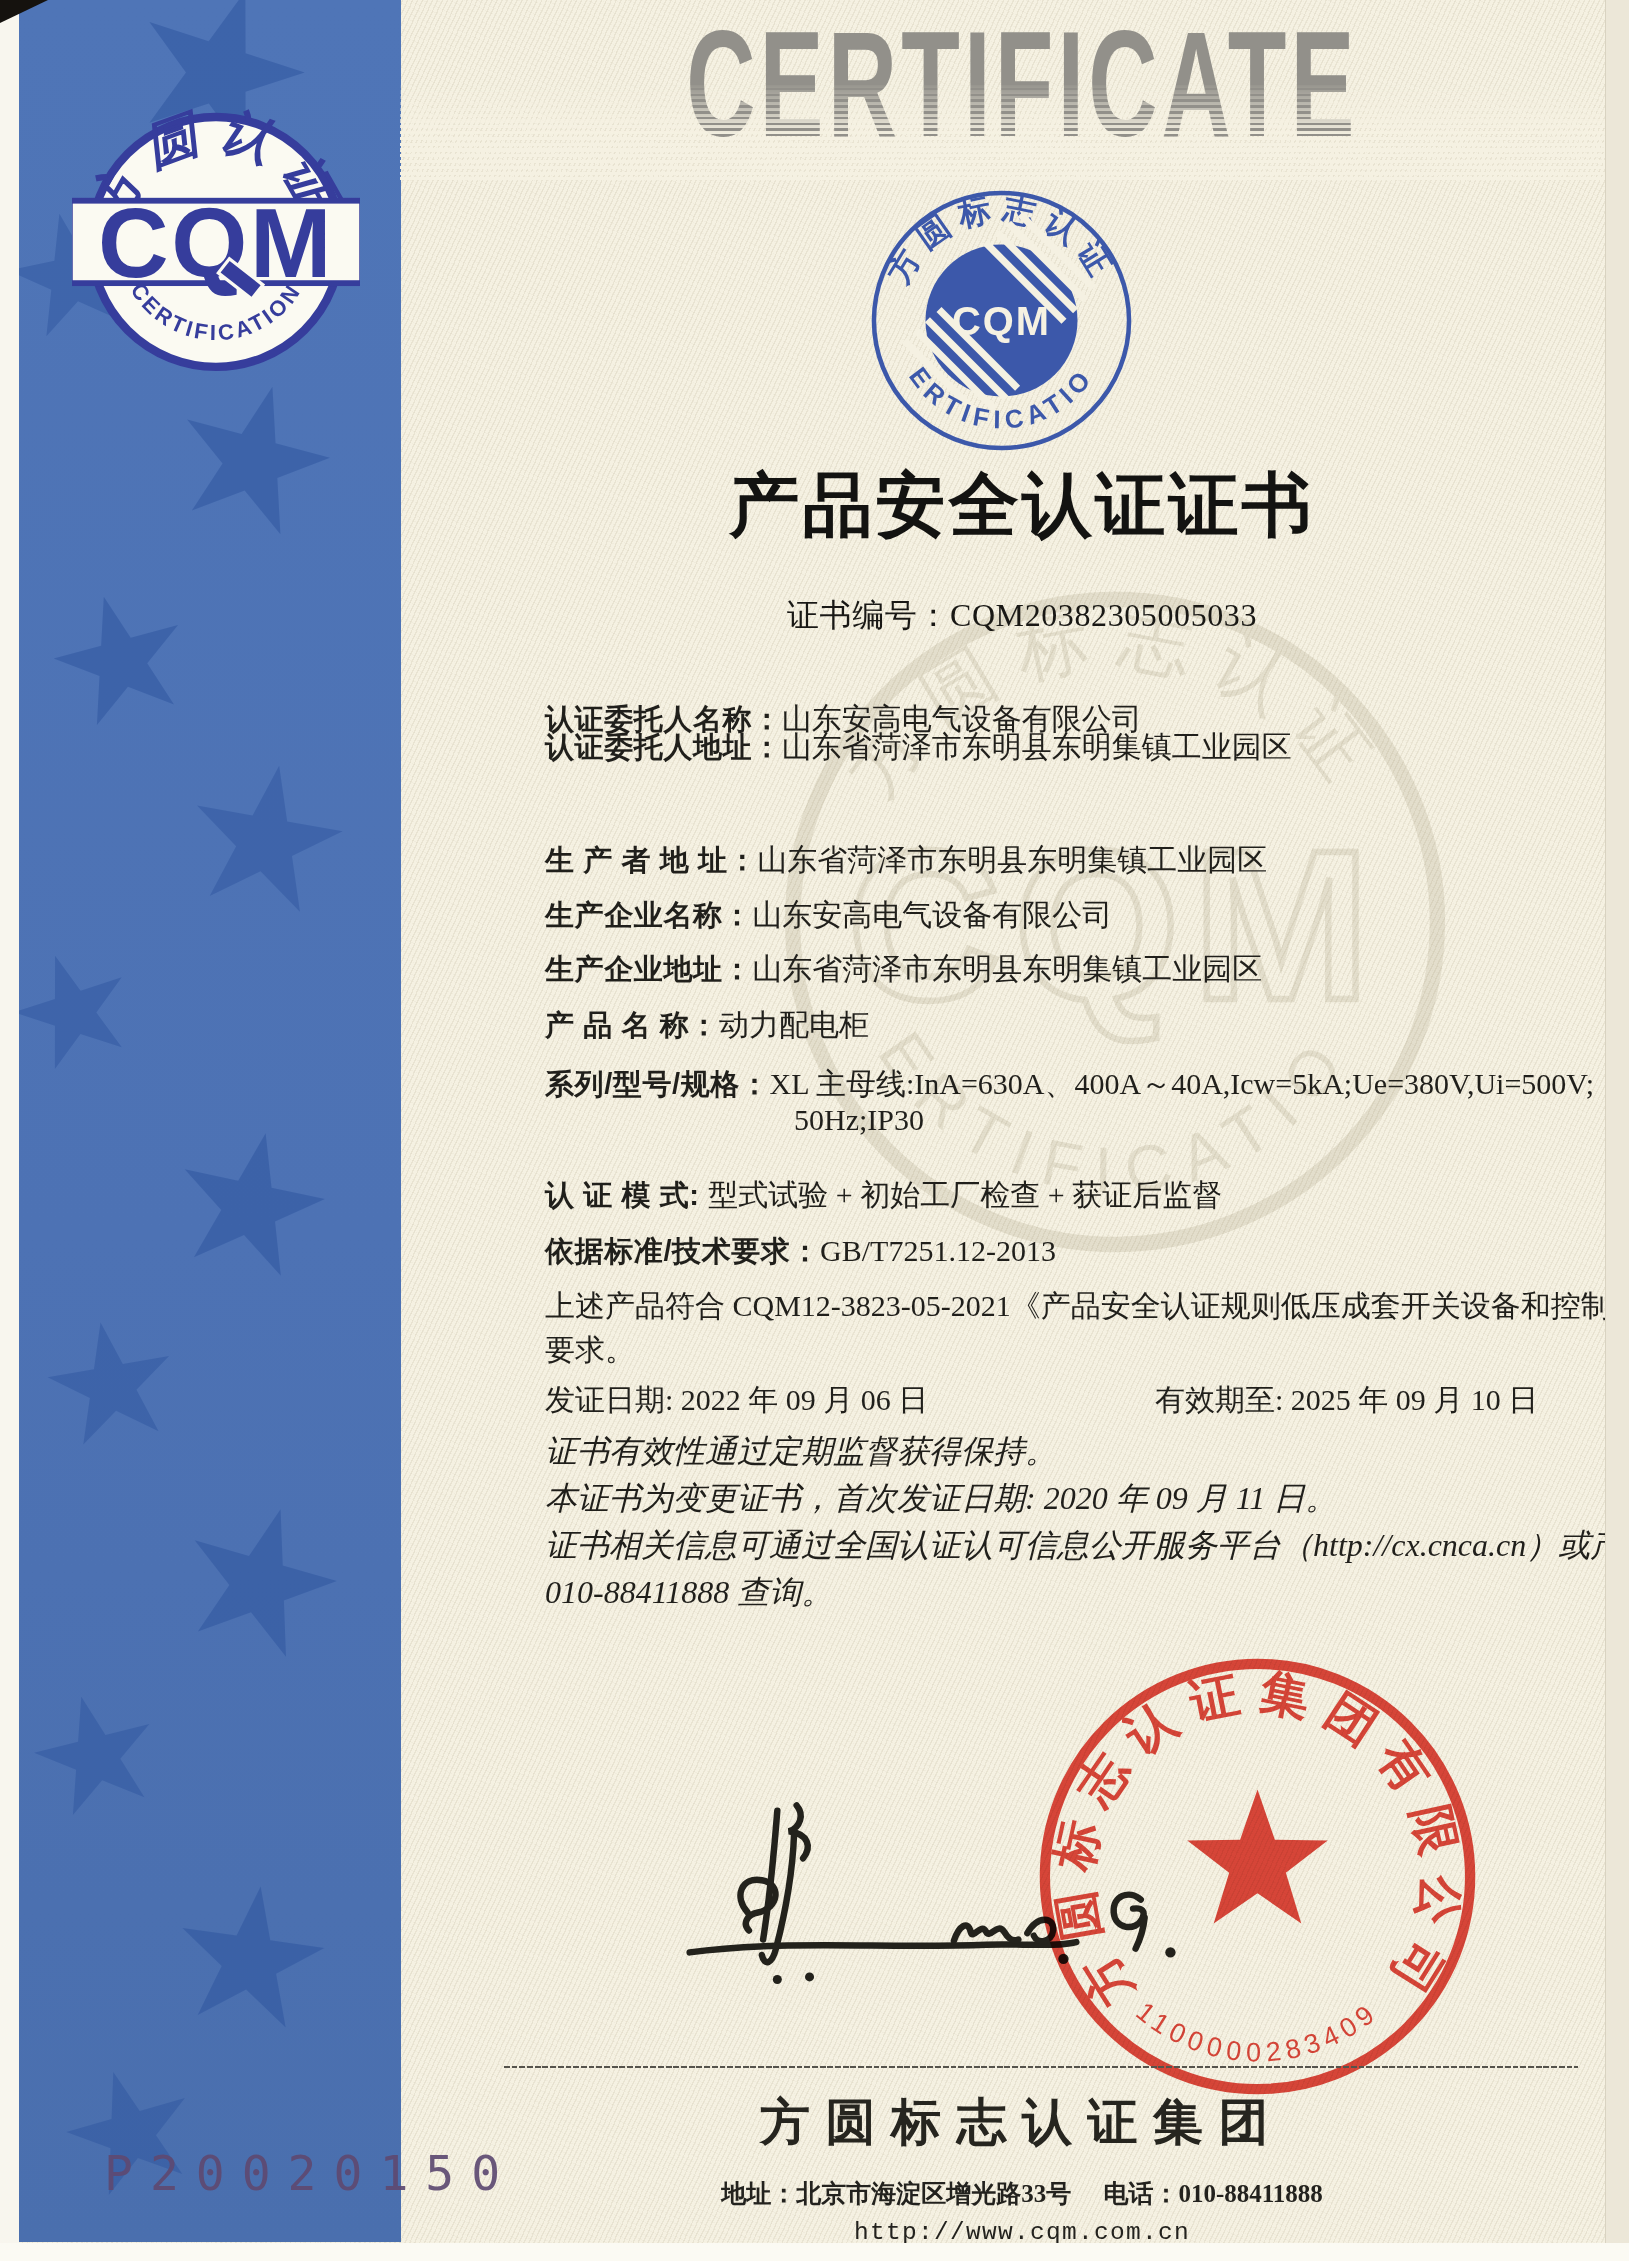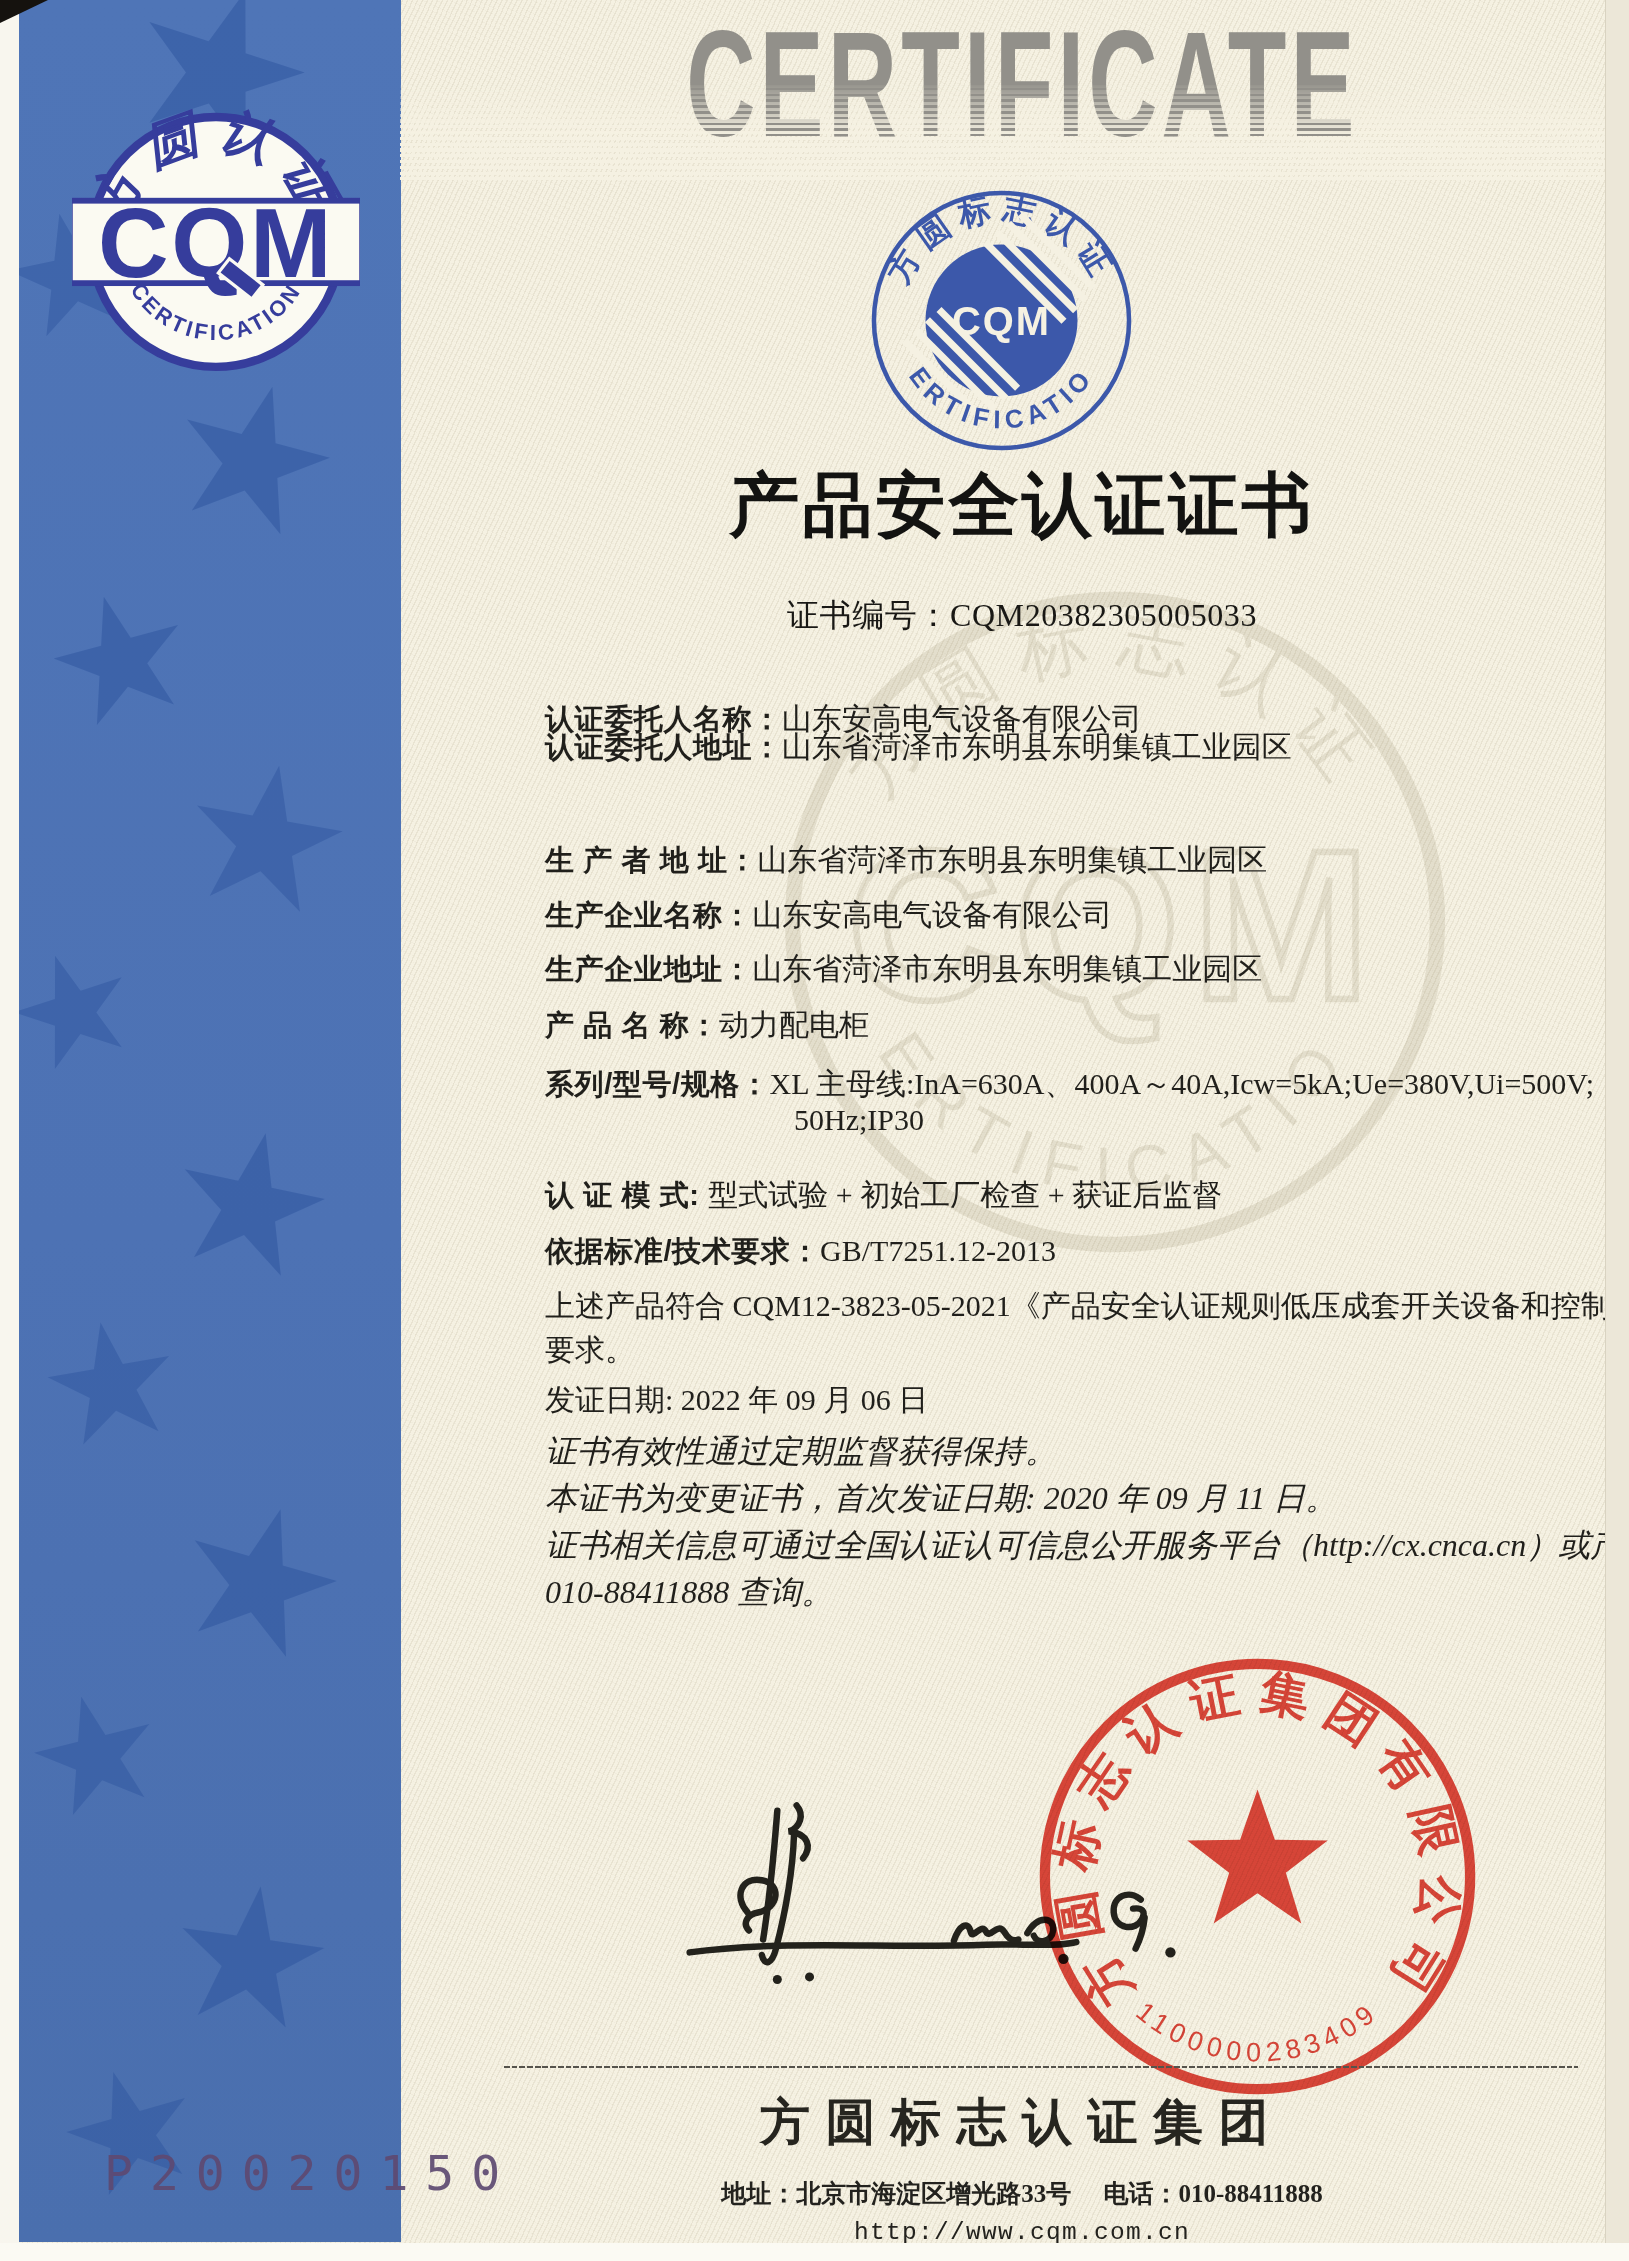--- a/index.html
+++ b/index.html
@@ -187,20 +187,21 @@
   <div class="line" style="top:1064px"><span class="lbl">系列/型号/规格：</span><span class="val">XL 主母线:InA=630A、400A～40A,Icw=5kA;Ue=380V,Ui=500V;</span></div>
   <div class="line" style="top:1103px;left:794px"><span class="val">50Hz;IP30</span></div>
 
   <div class="line" style="top:1175px"><span class="lbl">认  证  模  式: </span><span class="val">型式试验 + 初始工厂检查 + 获证后监督</span></div>
   <div class="line" style="top:1232px"><span class="lbl">依据标准/技术要求：</span><span class="val">GB/T7251.12-2013</span></div>
 
   <div class="line bold-serif" style="top:1286px">上述产品符合 CQM12-3823-05-2021《产品安全认证规则低压成套开关设备和控制设备》的</div>
   <div class="line bold-serif" style="top:1330px">要求。</div>
 
   <div class="line" style="top:1380px"><span class="bold-serif">发证日期: </span><span>2022 年 09 月 06 日</span></div>
+  <div class="line" style="top:1380px;left:1155px"><span class="bold-serif">有效期至: </span><span>2025 年 09 月 10 日</span></div>
 
   <div class="line note" style="top:1430px">证书有效性通过定期监督获得保持。</div>
   <div class="line note" style="top:1477px">本证书为变更证书，首次发证日期: 2020 年 09 月 11 日。</div>
   <div class="line note" style="top:1524px">证书相关信息可通过全国认证认可信息公开服务平台（http://cx.cnca.cn）或产品客服电话</div>
   <div class="line note" style="top:1571px">010-88411888 查询。</div>
 
   <svg class="signature" width="580" height="213" viewBox="0 0 900 330">
     <g fill="none" stroke="#23221c" stroke-width="10" stroke-linecap="round">
       <path d="M 150 196 C 128 172 140 140 172 146 C 204 152 198 190 166 196 C 148 199 142 214 152 224"></path>
       <path d="M 196 38 C 192 90 186 160 174 238"></path>

